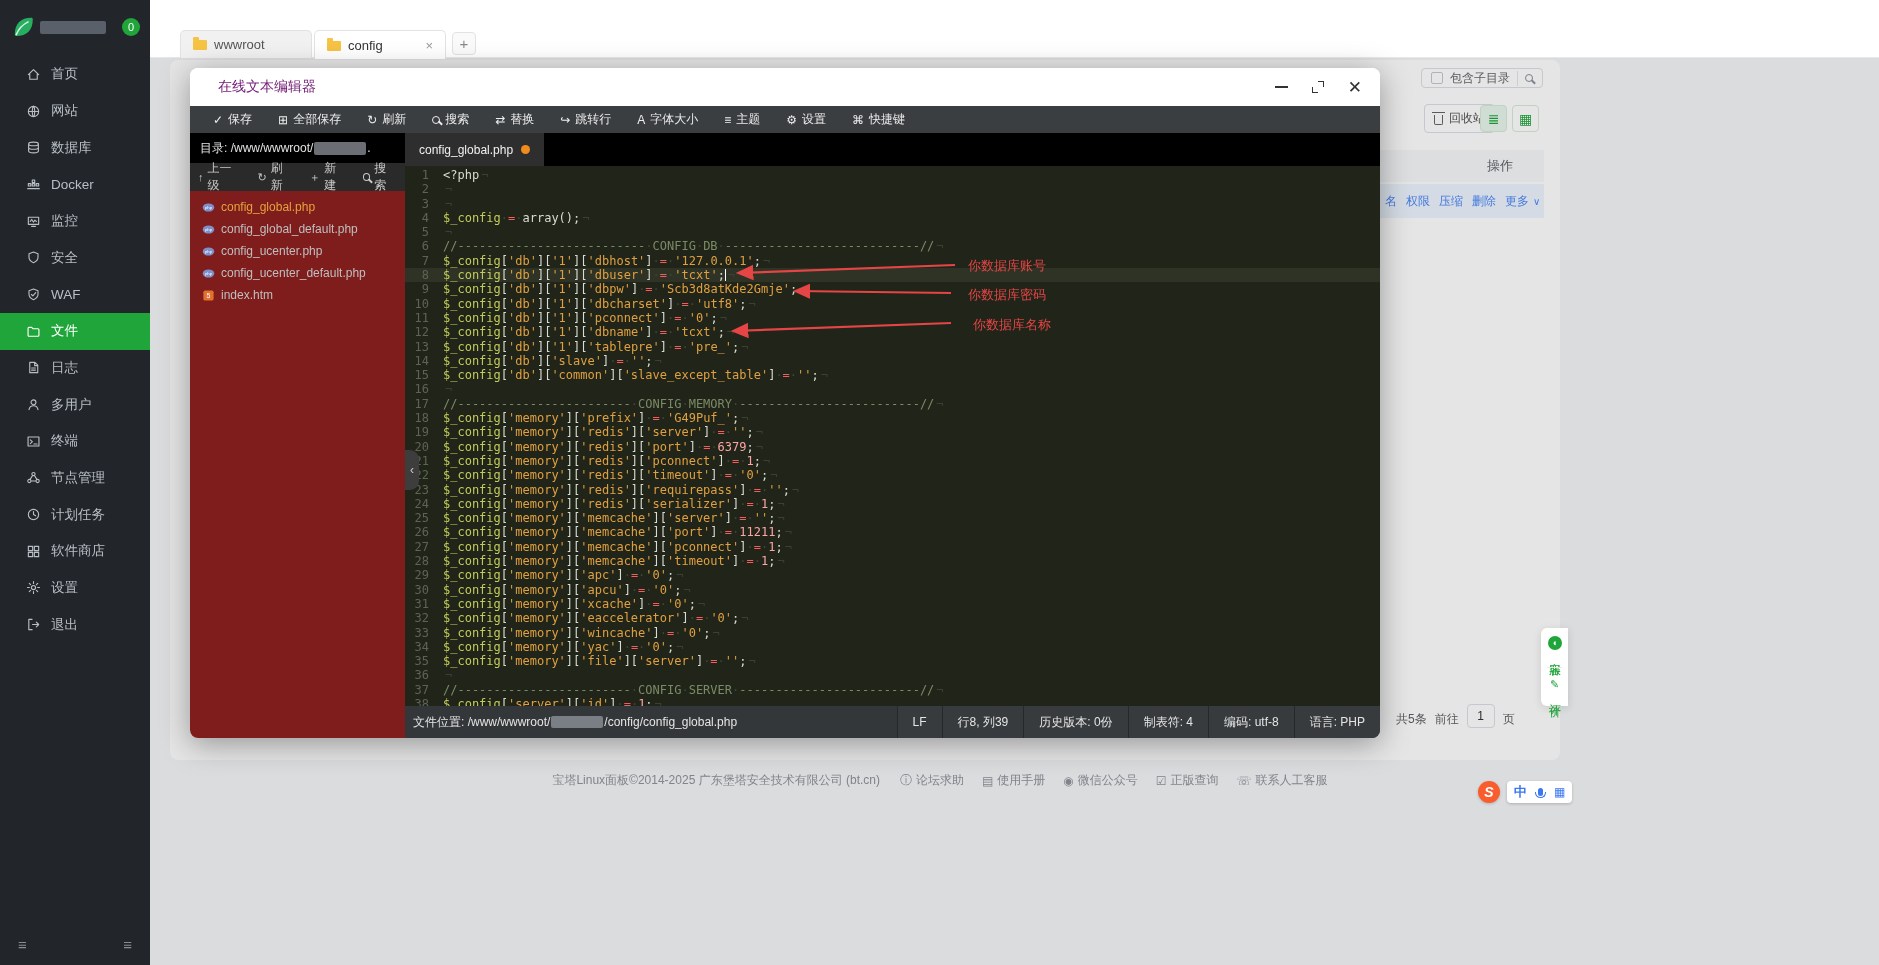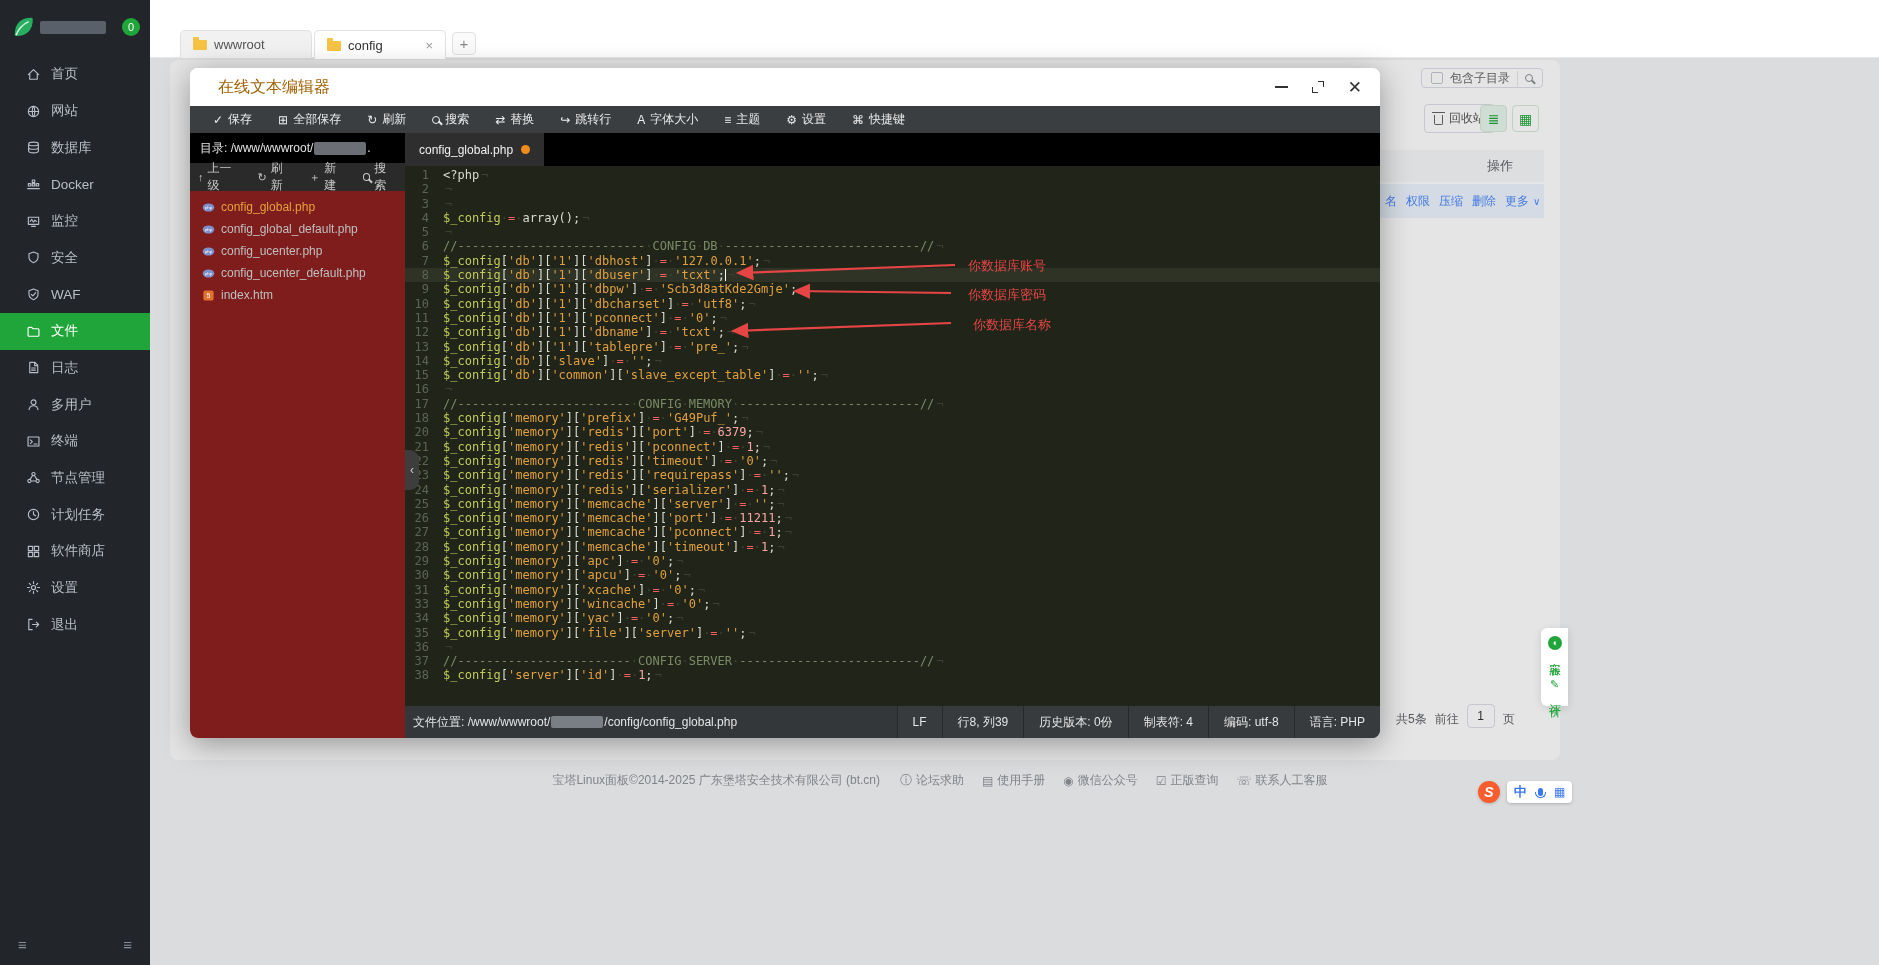--- a/index.html
+++ b/index.html
@@ -62,21 +62,21 @@
   .pager input{width:28px;height:24px;border:1px solid #dcdfe6;border-radius:4px;text-align:center;font-size:12px;color:#333;}
   .footer{position:absolute;top:772px;left:0;width:1580px;display:flex;justify-content:center;gap:20px;
     font-size:12px;color:#8f939b;align-items:center;}
   .flink{display:flex;align-items:center;gap:4px;cursor:pointer;}
   .flink .fic-g{font-size:12px;}
 
   
   .modal{position:absolute;left:40px;top:68px;width:1190px;height:670px;background:#fff;border-radius:8px;
     box-shadow:0 6px 30px rgba(0,0,0,.35);z-index:5;overflow:hidden;}
   .m-head{height:38px;display:flex;align-items:center;padding:0 18px 0 28px;background:#fff;}
-  .m-title{font-size:16px;color:#a16207;}
+  .m-title{font-size:14px;color:#701a75;}
   .m-ctrls{margin-left:auto;display:flex;align-items:center;gap:24px;color:#333;}
   .mc-min{width:13px;height:2px;background:#333;}
   .mc-exp{width:12px;height:12px;position:relative;}
   .mc-exp::before{content:'';position:absolute;top:0;right:0;width:5px;height:5px;border-top:1.6px solid #333;border-right:1.6px solid #333;}
   .mc-exp::after{content:'';position:absolute;bottom:0;left:0;width:5px;height:5px;border-bottom:1.6px solid #333;border-left:1.6px solid #333;}
   .mc-close{font-size:17px;line-height:1;color:#333;}
   .m-toolbar{height:27px;background:#3b3e41;display:flex;align-items:center;padding-left:10px;}
   .tbb{display:flex;align-items:center;gap:5px;color:#ececec;font-size:12px;padding:0 13px;height:100%;cursor:pointer;}
   .tbb .ic{font-size:12px;}
   .m-body{display:flex;height:605px;position:relative;}
@@ -523,20 +523,24 @@
                 </div>
                 <div class="cl">
                   <span class="ln">17</span>
                   <span class="lc"><span class="tk-c">//------------------------<span class="tk-w">·</span>CONFIG<span class="tk-w">·</span>MEMORY<span class="tk-w">·</span>-------------------------//</span><span class="tk-nl">¬</span></span>
                 </div>
                 <div class="cl">
                   <span class="ln">18</span>
                   <span class="lc"><span class="tk-v">$_config</span>[<span class="tk-s">'memory'</span>][<span class="tk-s">'prefix'</span>]<span class="tk-w">·</span><span class="tk-o">=</span><span class="tk-w">·</span><span class="tk-s">'G49Puf_'</span>;<span class="tk-nl">¬</span></span>
                 </div>
                 <div class="cl">
+                  <span class="ln">19</span>
+                  <span class="lc"><span class="tk-v">$_config</span>[<span class="tk-s">'memory'</span>][<span class="tk-s">'redis'</span>][<span class="tk-s">'server'</span>]<span class="tk-w">·</span><span class="tk-o">=</span><span class="tk-w">·</span><span class="tk-s">''</span>;<span class="tk-nl">¬</span></span>
+                </div>
+                <div class="cl">
                   <span class="ln">20</span>
                   <span class="lc"><span class="tk-v">$_config</span>[<span class="tk-s">'memory'</span>][<span class="tk-s">'redis'</span>][<span class="tk-s">'port'</span>]<span class="tk-w">·</span><span class="tk-o">=</span><span class="tk-w">·</span><span class="tk-n">6379</span>;<span class="tk-nl">¬</span></span>
                 </div>
                 <div class="cl">
                   <span class="ln">21</span>
                   <span class="lc"><span class="tk-v">$_config</span>[<span class="tk-s">'memory'</span>][<span class="tk-s">'redis'</span>][<span class="tk-s">'pconnect'</span>]<span class="tk-w">·</span><span class="tk-o">=</span><span class="tk-w">·</span><span class="tk-n">1</span>;<span class="tk-nl">¬</span></span>
                 </div>
                 <div class="cl">
                   <span class="ln">22</span>
                   <span class="lc"><span class="tk-v">$_config</span>[<span class="tk-s">'memory'</span>][<span class="tk-s">'redis'</span>][<span class="tk-s">'timeout'</span>]<span class="tk-w">·</span><span class="tk-o">=</span><span class="tk-w">·</span><span class="tk-s">'0'</span>;<span class="tk-nl">¬</span></span>
@@ -569,20 +573,24 @@
                   <span class="ln">29</span>
                   <span class="lc"><span class="tk-v">$_config</span>[<span class="tk-s">'memory'</span>][<span class="tk-s">'apc'</span>]<span class="tk-w">·</span><span class="tk-o">=</span><span class="tk-w">·</span><span class="tk-s">'0'</span>;<span class="tk-nl">¬</span></span>
                 </div>
                 <div class="cl">
                   <span class="ln">30</span>
                   <span class="lc"><span class="tk-v">$_config</span>[<span class="tk-s">'memory'</span>][<span class="tk-s">'apcu'</span>]<span class="tk-w">·</span><span class="tk-o">=</span><span class="tk-w">·</span><span class="tk-s">'0'</span>;<span class="tk-nl">¬</span></span>
                 </div>
                 <div class="cl">
                   <span class="ln">31</span>
                   <span class="lc"><span class="tk-v">$_config</span>[<span class="tk-s">'memory'</span>][<span class="tk-s">'xcache'</span>]<span class="tk-w">·</span><span class="tk-o">=</span><span class="tk-w">·</span><span class="tk-s">'0'</span>;<span class="tk-nl">¬</span></span>
+                </div>
+                <div class="cl">
+                  <span class="ln">32</span>
+                  <span class="lc"><span class="tk-v">$_config</span>[<span class="tk-s">'memory'</span>][<span class="tk-s">'eaccelerator'</span>]<span class="tk-w">·</span><span class="tk-o">=</span><span class="tk-w">·</span><span class="tk-s">'0'</span>;<span class="tk-nl">¬</span></span>
                 </div>
                 <div class="cl">
                   <span class="ln">33</span>
                   <span class="lc"><span class="tk-v">$_config</span>[<span class="tk-s">'memory'</span>][<span class="tk-s">'wincache'</span>]<span class="tk-w">·</span><span class="tk-o">=</span><span class="tk-w">·</span><span class="tk-s">'0'</span>;<span class="tk-nl">¬</span></span>
                 </div>
                 <div class="cl">
                   <span class="ln">34</span>
                   <span class="lc"><span class="tk-v">$_config</span>[<span class="tk-s">'memory'</span>][<span class="tk-s">'yac'</span>]<span class="tk-w">·</span><span class="tk-o">=</span><span class="tk-w">·</span><span class="tk-s">'0'</span>;<span class="tk-nl">¬</span></span>
                 </div>
                 <div class="cl">

